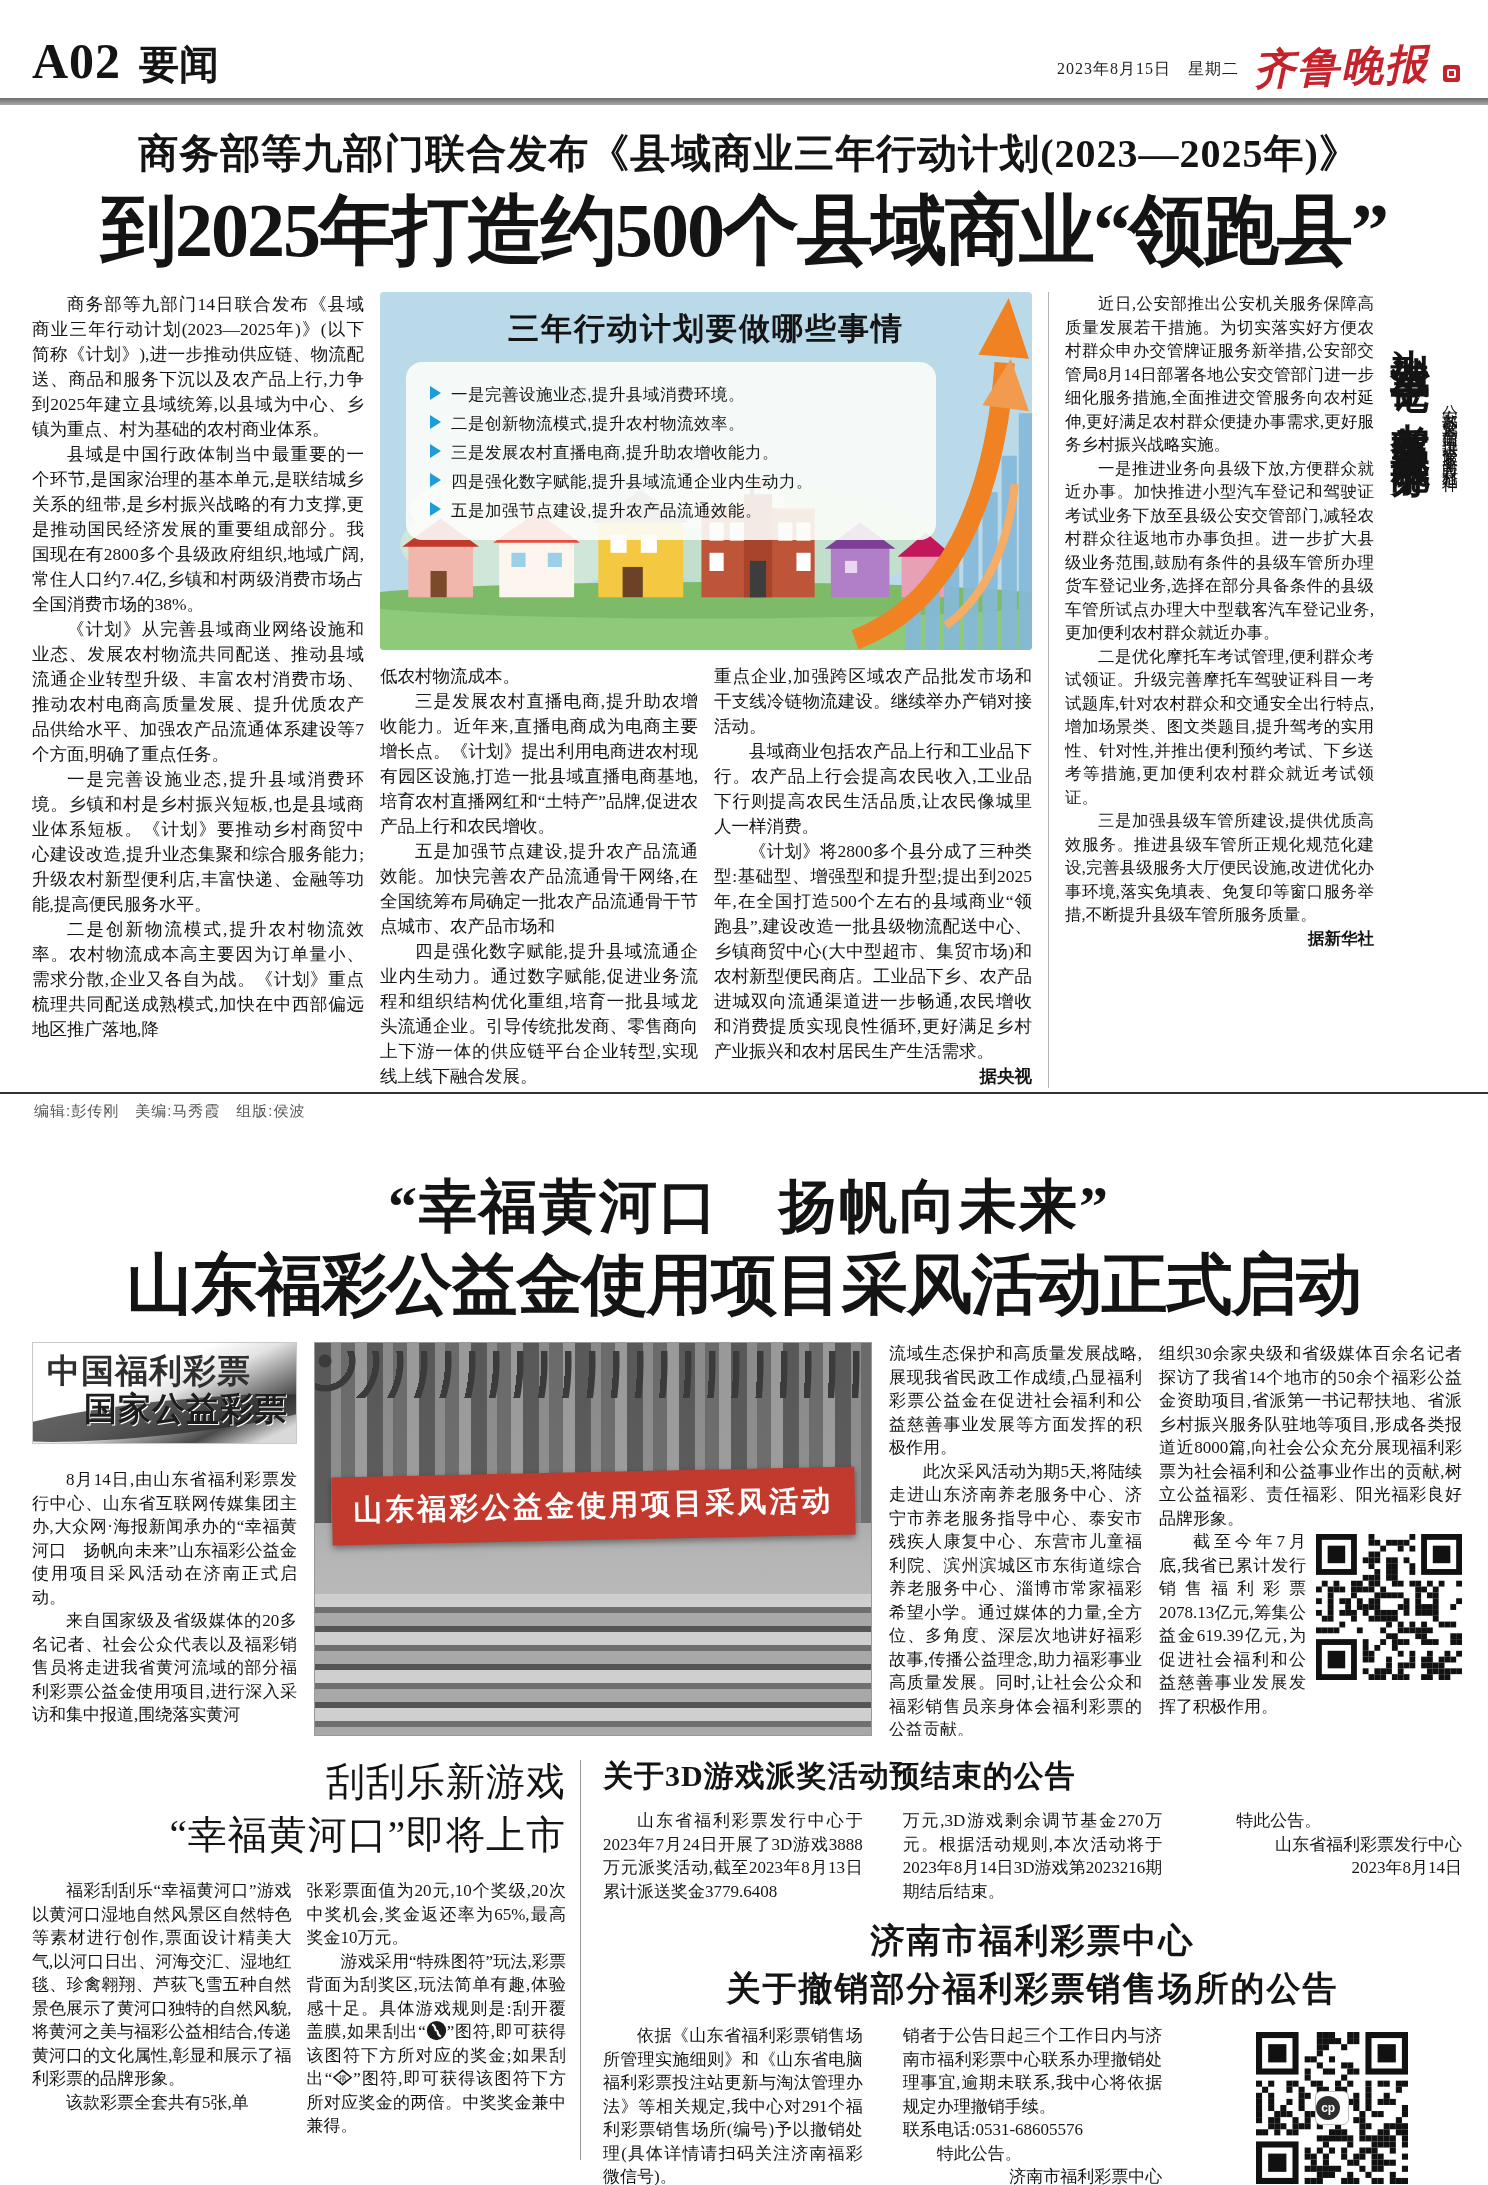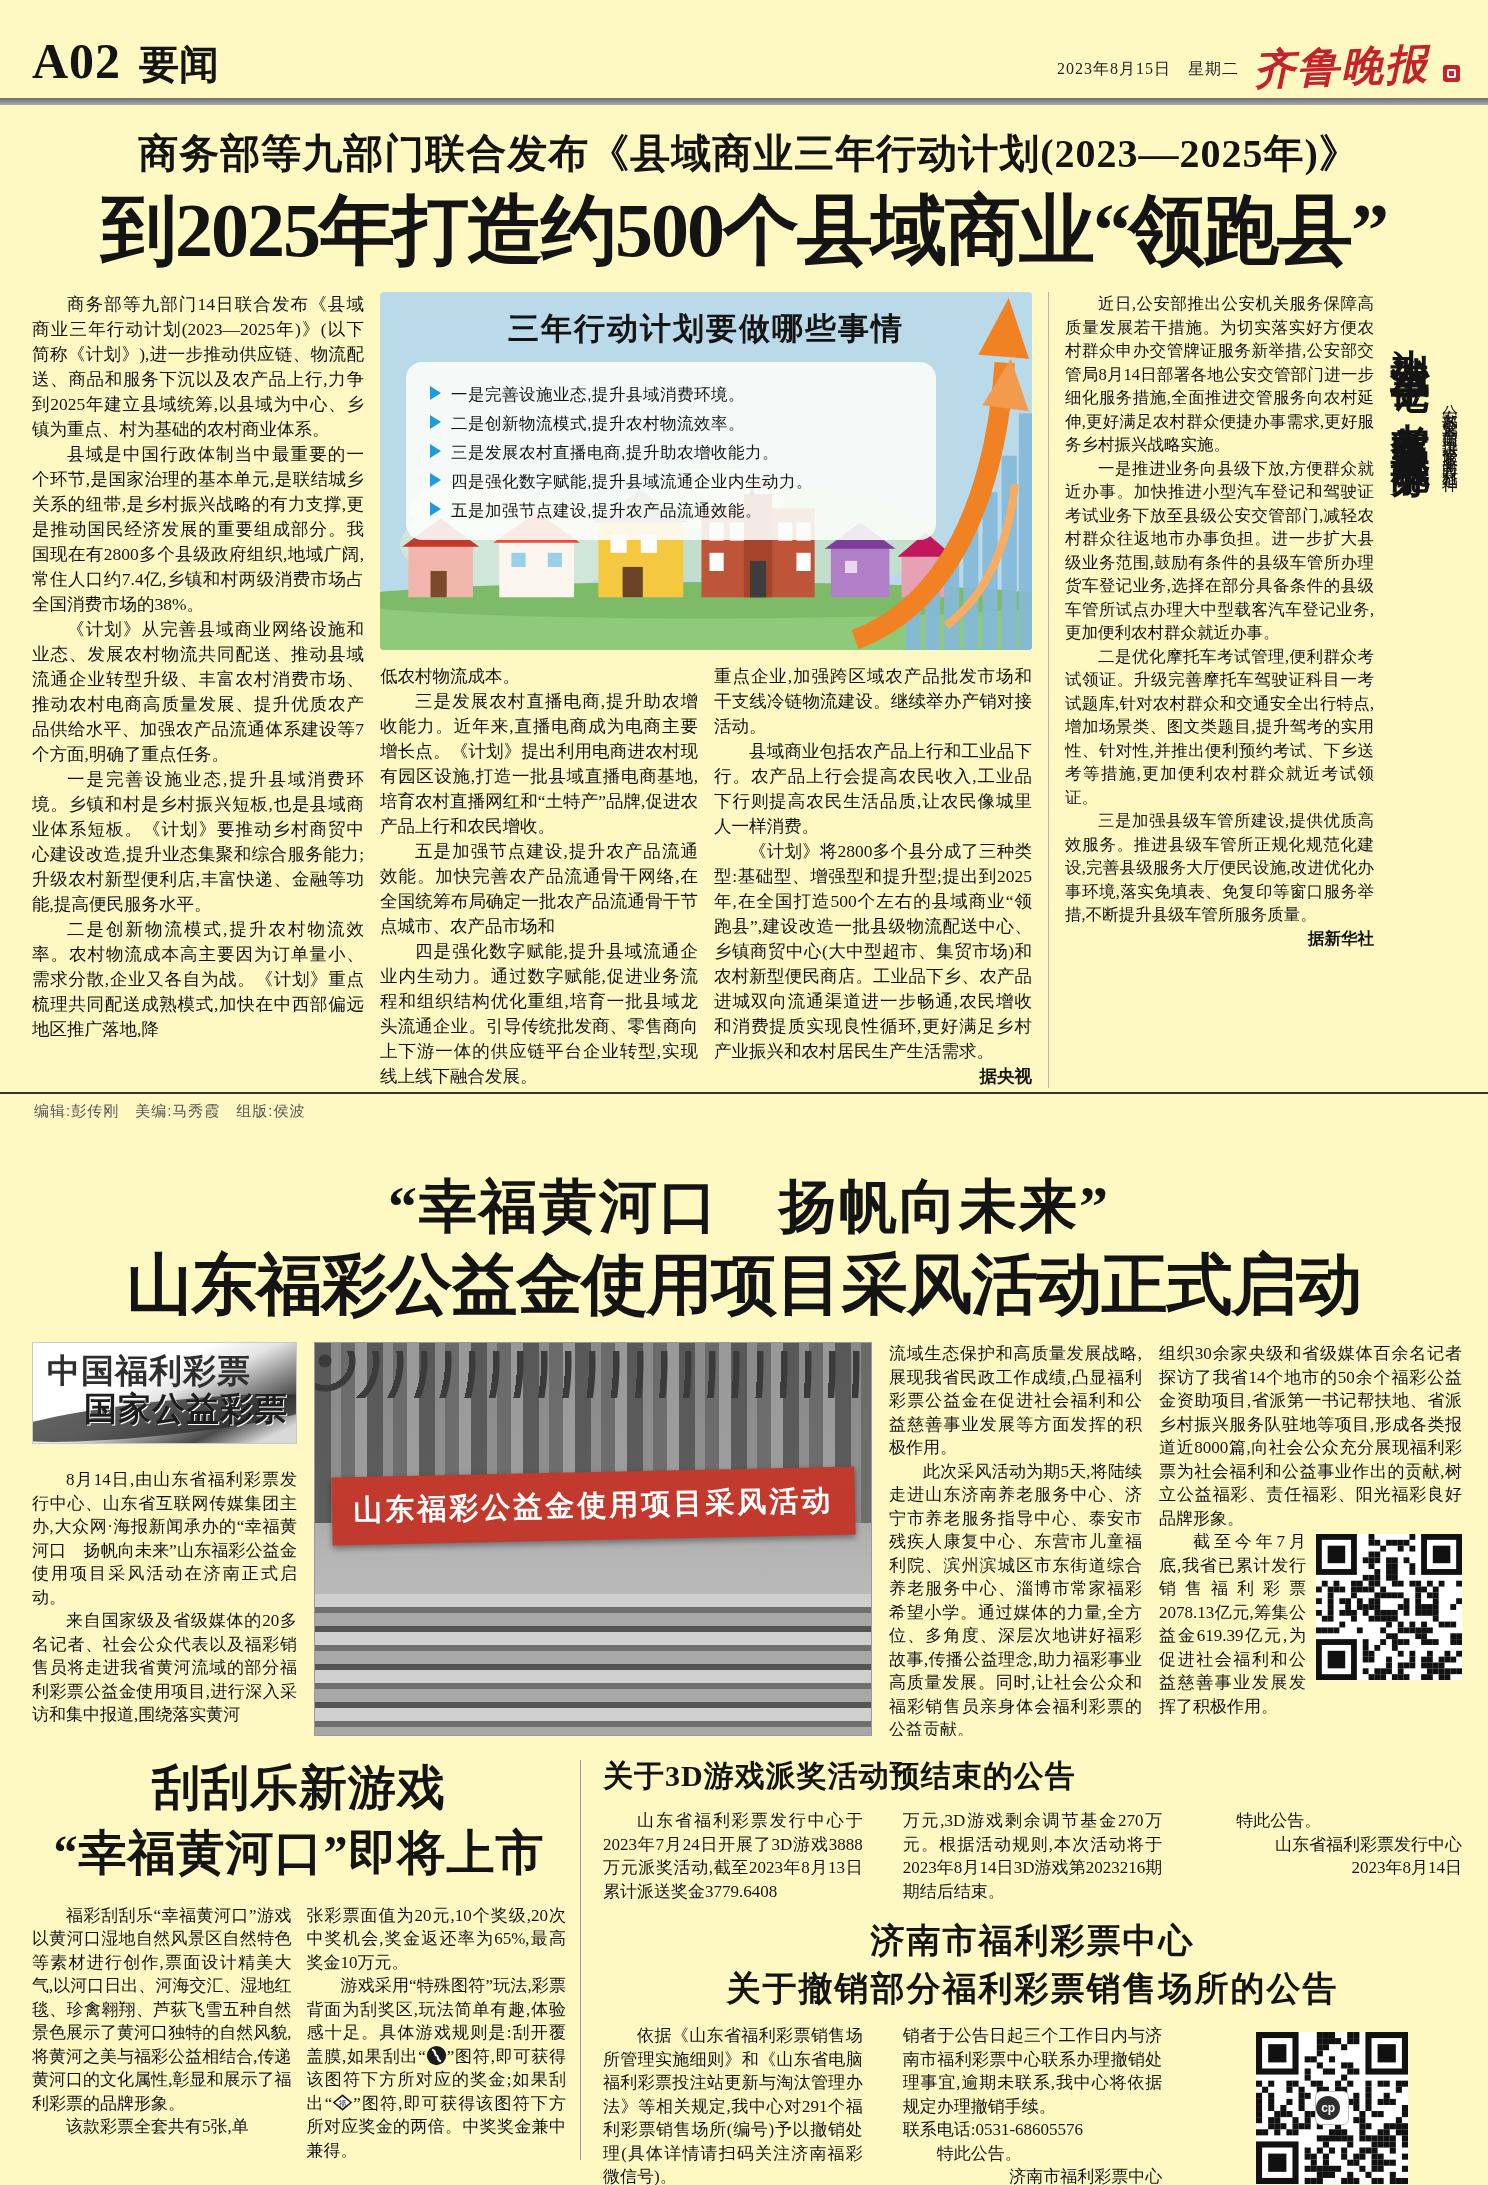--- a/index.html
+++ b/index.html
@@ -1,19 +1,19 @@
 <!DOCTYPE html>
 <html><head>
 <meta charset="utf-8">
 <style>
   * { margin:0; padding:0; box-sizing:border-box; }
   html,body { background:#e8e8e4; }
   #paper {
     position:relative; width:1488px; height:2185px; margin:0 auto;
-    background:#fef9c3; color:#141414; overflow:hidden;
+    background:#ffffff; color:#141414; overflow:hidden;
     font-family:"Liberation Serif","DejaVu Serif",serif;
   }
   .sans { font-family:"Liberation Sans","DejaVu Sans",sans-serif; }
 
   
   #hdr { position:absolute; top:26px; left:32px; right:28px; height:66px;
          display:flex; justify-content:space-between; align-items:flex-end; }
   #hdr-left { display:flex; align-items:baseline; gap:18px; }
   .section-label { font-size:50px; font-weight:bold; letter-spacing:1px; }
   .section-name  { font-size:40px; font-weight:bold; }
@@ -106,21 +106,21 @@
   .qr-float { float:right; width:146px; height:146px; margin:4px 0 4px 10px; position:relative; }
   svg.qr { width:100%; height:100%; display:block; background:#fff; }
   .qr-logo { position:absolute; top:50%; left:50%; width:34px; height:34px; transform:translate(-50%,-50%);
              background:#fff; border-radius:6px; border:1px solid #bbb; display:flex; align-items:center; justify-content:flex-start; }
   .qr-logo b { width:24px; height:24px; background:#2e2e2e; border-radius:50%; color:#fff; font-size:12px;
                display:flex; align-items:center; justify-content:center; font-family:"Liberation Sans",sans-serif; }
 
   
   #bottom { position:absolute; top:1756px; left:32px; right:26px; height:408px; display:flex; gap:0; }
   #b-left { width:548px; padding-right:14px; }
-  .headline-3 { text-align:center; font-size:48px; font-weight:bold; letter-spacing:1px; line-height:1.35; }
+  .headline-3 { text-align:right; font-size:39px; font-weight:normal; letter-spacing:1px; line-height:1.35; }
   #b-left-cols { display:flex; gap:15px; margin-top:18px; height:292px; overflow:hidden; }
   #b-left-cols .col { flex:1; }
   #bottom .para { font-size:17px; line-height:23.5px; }
   #b-div { width:1px; background:#9a9a9a; margin:4px 0; }
   #b-right { flex:1; padding-left:22px; }
   .notice-title { text-align:left; font-size:30px; font-weight:bold; letter-spacing:1px; }
   .notice-cols { display:flex; gap:40px; margin-top:12px; }
   .notice-cols .col { flex:1; overflow:hidden; }
   .alr { text-align:right; text-indent:0; }
   .notice2-title { text-align:center; font-size:34px; font-weight:bold; line-height:1.4; letter-spacing:2px; margin-top:14px; }

